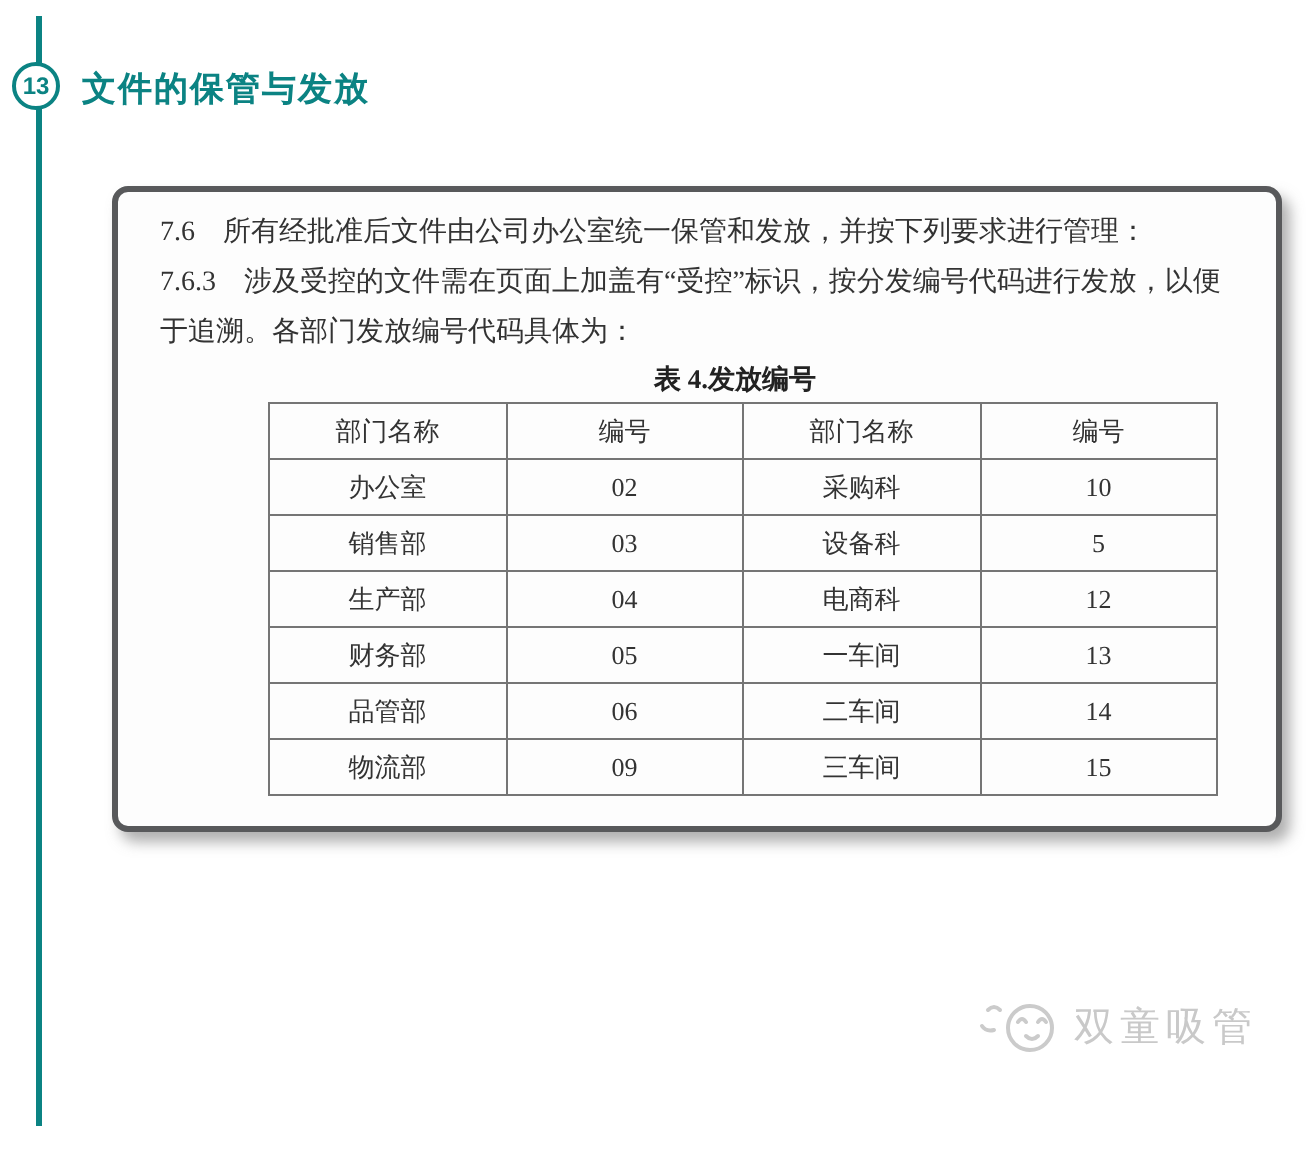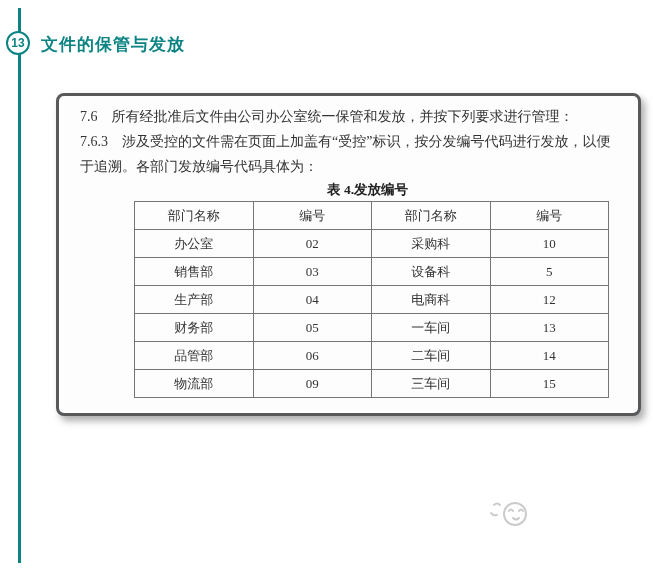--- a/index.html
+++ b/index.html
@@ -173,15 +173,16 @@
     <svg width="44" height="30" viewBox="0 0 44 30" aria-hidden="true">
       <g stroke="#cbcbcb" fill="none" stroke-width="2" stroke-linecap="round">
         <circle cx="27" cy="16" r="11"></circle>
         <path d="M21 13 q2 -3 4 0"></path>
         <path d="M31 13 q2 -3 4 0"></path>
         <path d="M25 20 q3 3 6 0"></path>
         <path d="M6 7 q3 -3 6 0"></path>
         <path d="M3 15 q2 3 6 2"></path>
       </g>
     </svg>
+    <span>双童吸管</span>
   </div>
 
 </div>
 
 </body></html>

